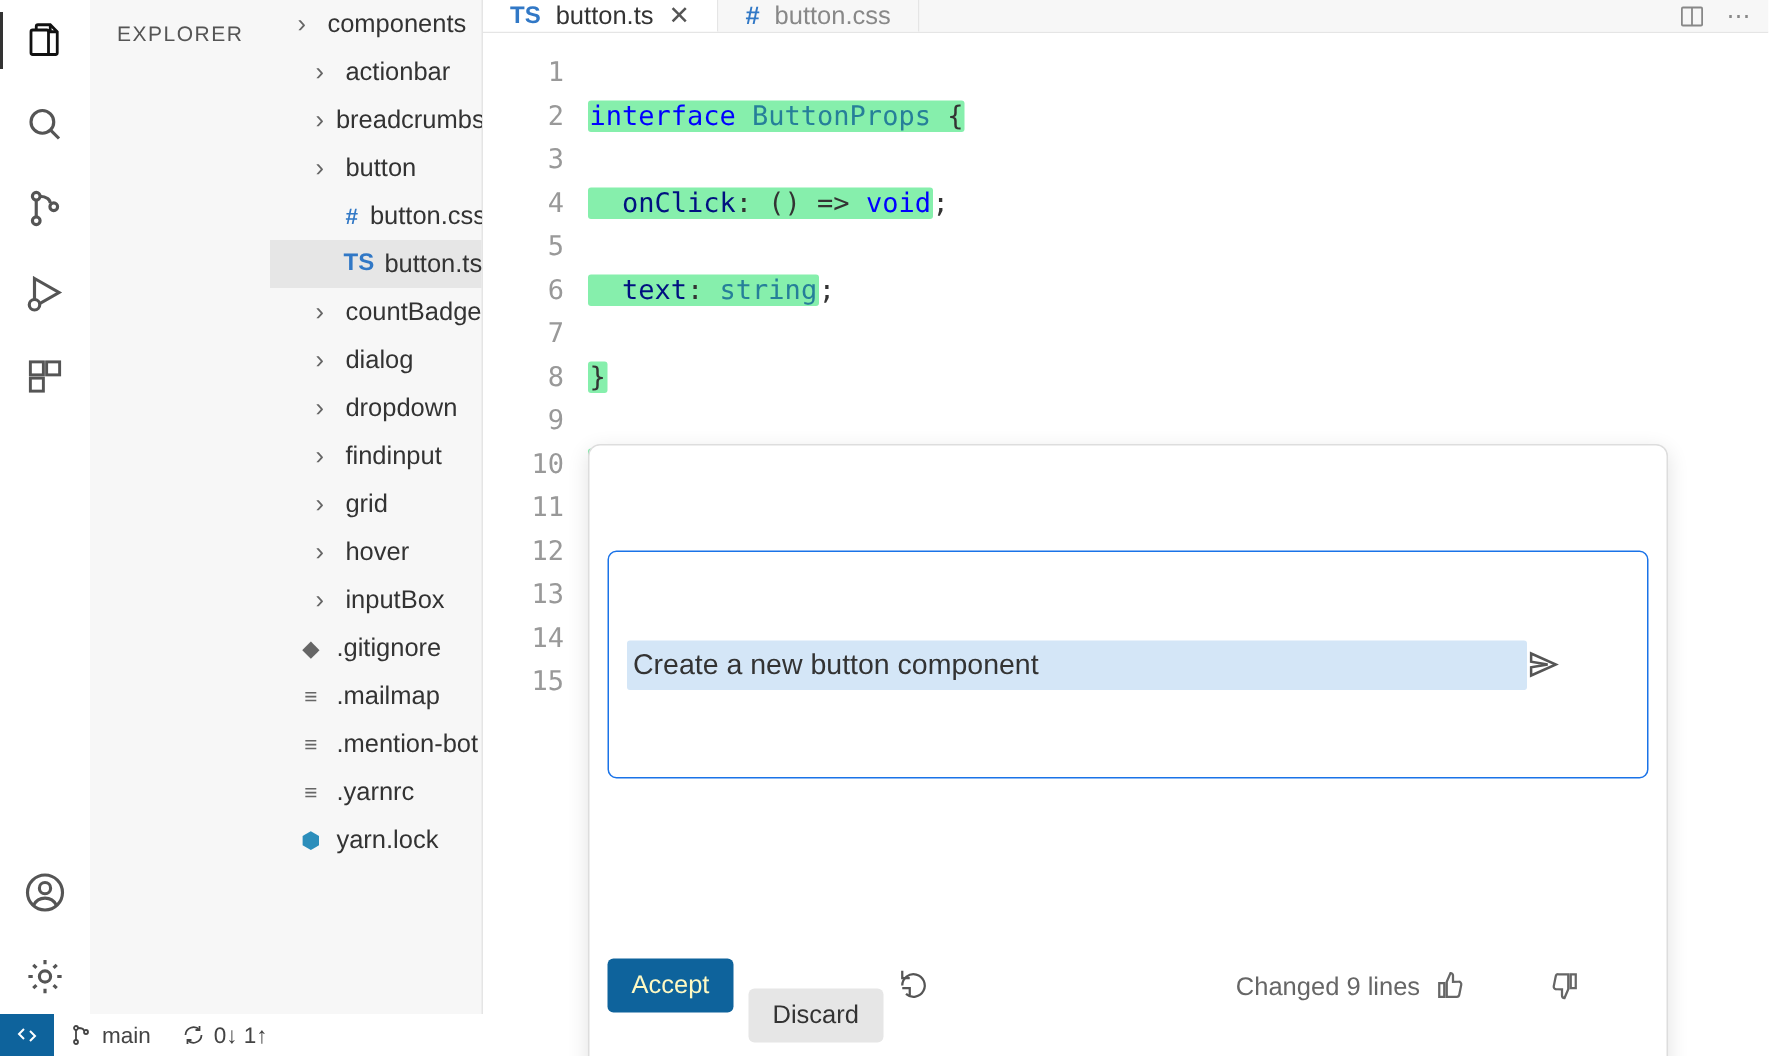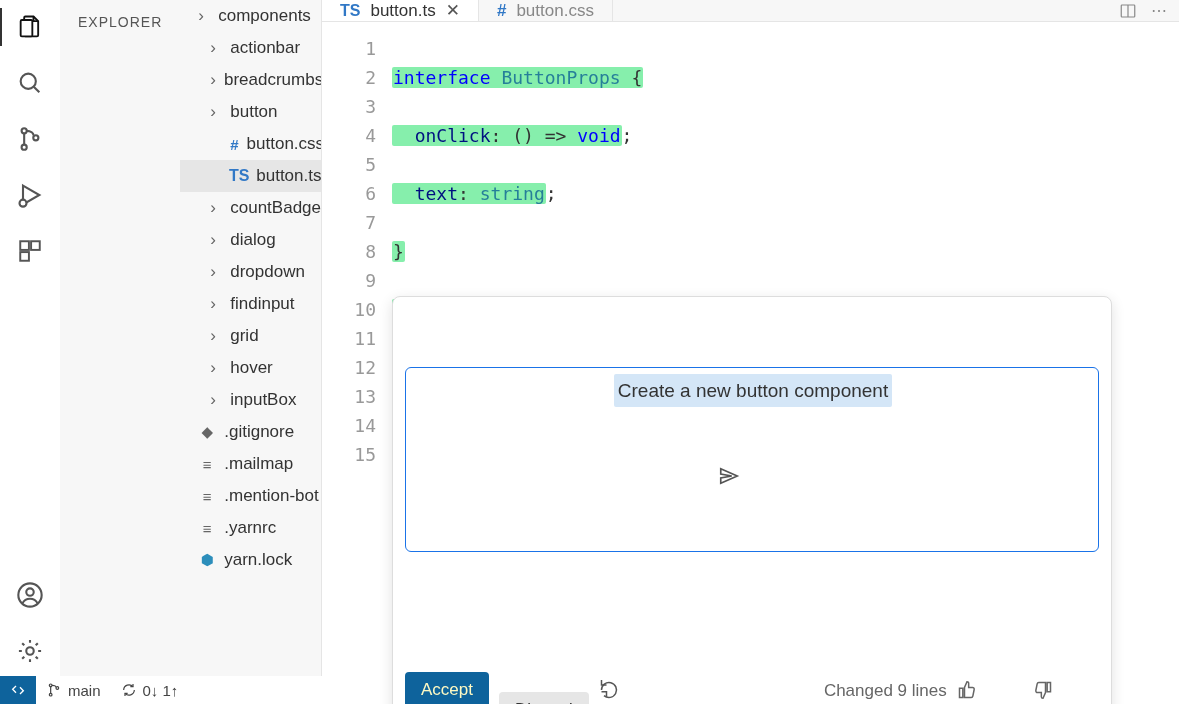--- a/index.html
+++ b/index.html
@@ -79,21 +79,21 @@
   position:absolute;
   left: 0;
   top: 274px;
   width: 720px;
   background:#fff;
   border:1px solid #ddd;
   border-radius:8px;
   box-shadow:0 4px 14px rgba(0,0,0,.12);
   padding:12px;
 }
-.ai-input-row { display:flex; align-items:center; border:1px solid #1a73e8; border-radius:6px; padding:6px 10px 6px 12px; font-family: -apple-system, sans-serif; flex-direction: column; }
+.ai-input-row { display:flex; align-items:center; border:1px solid #1a73e8; border-radius:6px; padding:6px 10px 6px 12px; font-family: -apple-system, sans-serif; }
 .ai-input-row .txt { flex:1; font-size:19px; color:#333; background:#d4e6f7; padding:2px 4px; border-radius:2px; }
 .ai-actions { display:flex; align-items:center; gap:10px; margin-top:12px; font-family:-apple-system, sans-serif; font-size:17px; }
 .btn { padding:8px 16px; border-radius:4px; cursor:pointer; border:none; font-size:17px; }
 .btn-primary { background:#0e639c; color:#fef9c3; }
 .btn-secondary { background:#e6e6e6; color:#333;margin-top:39px; }
 .ai-actions .spacer { flex:1; }
 .changed-text { color:#666; }
 
 
 .statusbar { height:28px; display:flex; align-items:center; font-size:15px; color:#444; }

